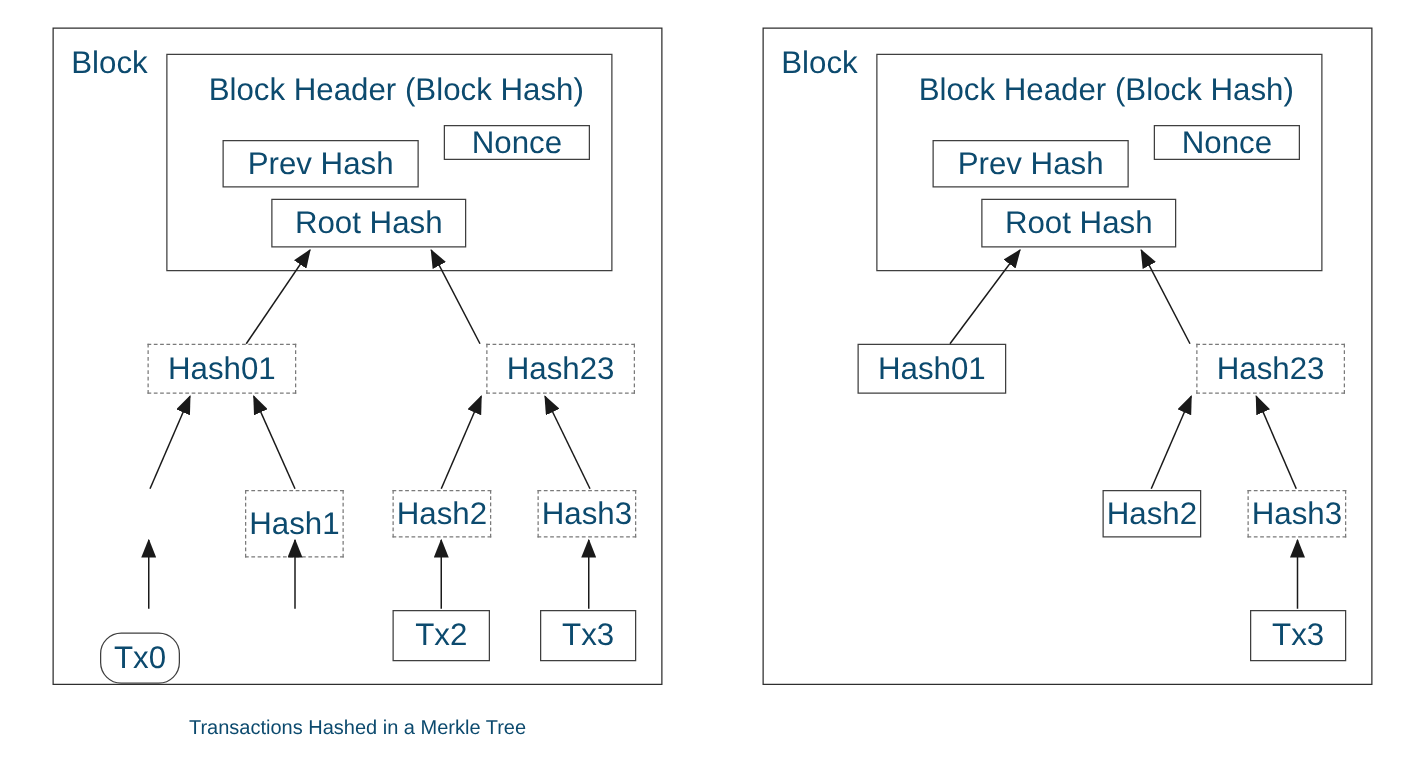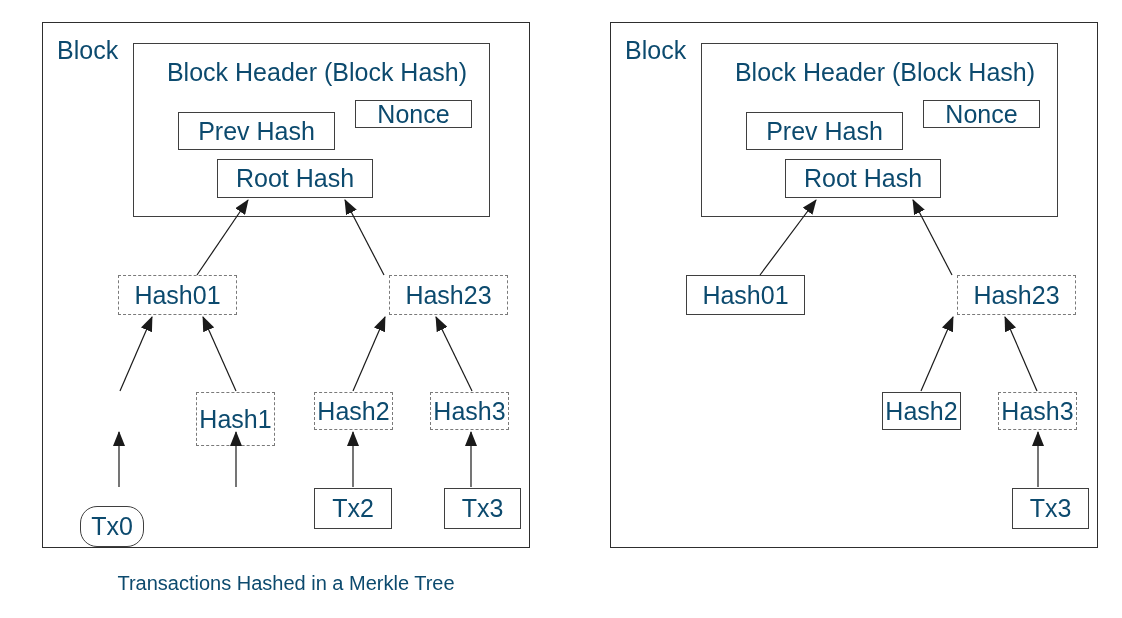--- a/index.html
+++ b/index.html
@@ -37,25 +37,25 @@
   .p-root{left:175px;top:137px;width:156px;height:39px;}
   .p-hash01{left:76px;top:253px;width:119px;height:40px;}
   .p-hash23{left:311px;top:253px;width:119px;height:40px;margin-left:36px;}
   .p-hash0{left:37px;top:370px;width:79px;height:38px;}
   .p-hash1{left:154px;top:370px;width:79px;height:54px;}
   .p-hash2{left:272px;top:370px;width:79px;height:38px;}
   .p-hash3{left:388px;top:370px;width:79px;height:38px;}
   .p-tx0{left:38px;top:484px;width:64px;height:41px;border-radius:17px;}
   .p-tx1{left:155px;top:466px;width:77px;height:41px;}
   .p-tx2{left:272px;top:466px;width:78px;height:41px;}
-  .p-tx3{left:390px;top:466px;width:77px;height:41px;margin-left:12px;}
+  .p-tx3{left:390px;top:466px;width:77px;height:41px;}
 
   .caption{
     position:absolute;left:0;top:546px;width:488px;height:30px;
-    text-align:center;font-size:20px;line-height:30px;white-space:nowrap;
+    text-align:center;font-size:16px;line-height:30px;white-space:nowrap;
   }
   #arrows{position:absolute;left:0;top:0;pointer-events:none;}
 </style>
 </head>
 <body>
 
 <div id="figure">
 
   <div class="group group-left">
     <div class="box outer p-outer"></div>

